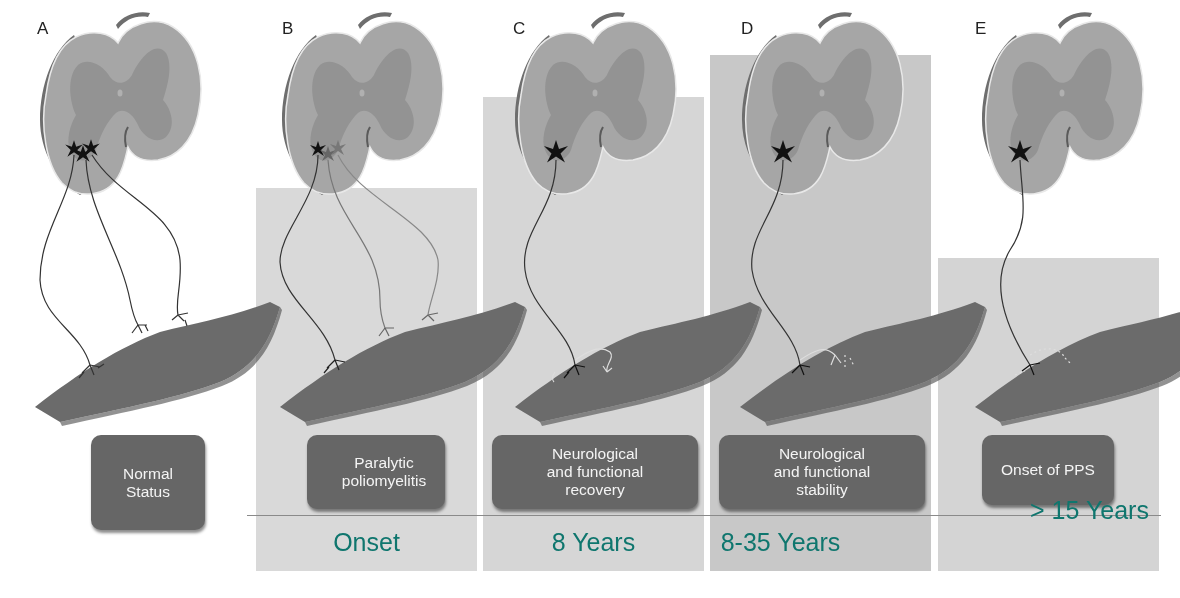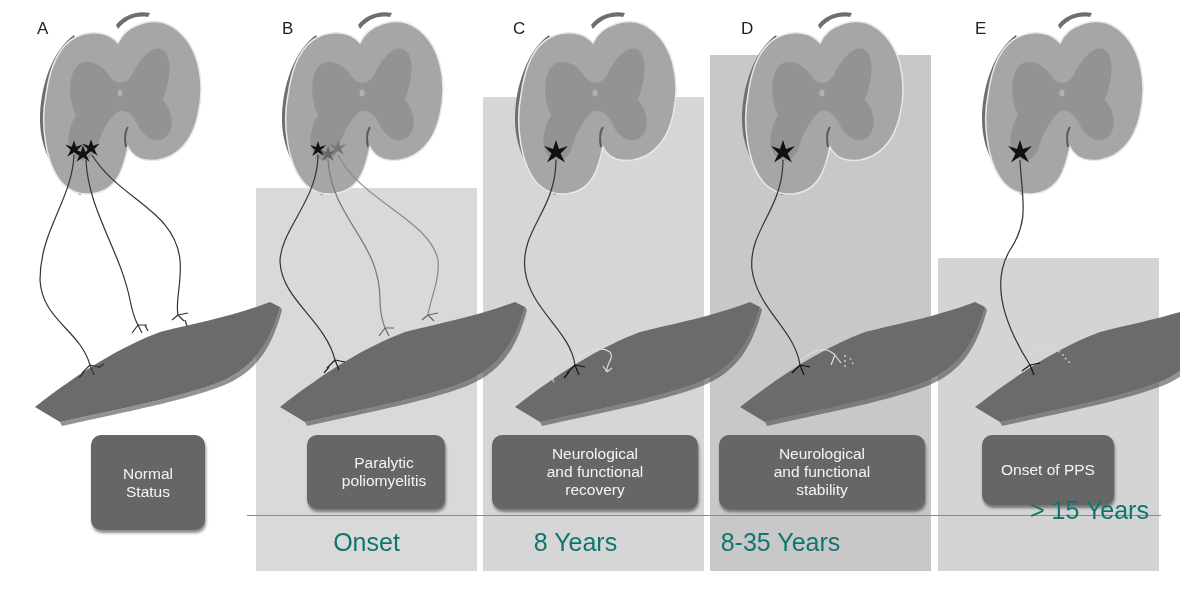--- a/index.html
+++ b/index.html
@@ -142,15 +142,15 @@
 and functional
 recovery</div>
 <div class="label-box" style="left:719px;top:435px;width:206px;height:74px;">Neurological
 and functional
 stability</div>
 <div class="label-box" style="left:982px;top:435px;width:132px;height:70px;">Onset of PPS</div>
 
 <div class="baseline"></div>
 
 <div class="time" style="left:256px;top:528px;width:221px;">Onset</div>
-<div class="time" style="left:465px;top:528px;width:221px;">8 Years</div>
+<div class="time" style="left:483px;top:528px;width:221px;">8 Years</div>
 <div class="time" style="left:670px;top:528px;width:221px;">8-35 Years</div>
 <div class="time" style="left:938px;top:496px;width:221px;padding-left:41px;">&gt; 15 Years</div>
 
 </body></html>

